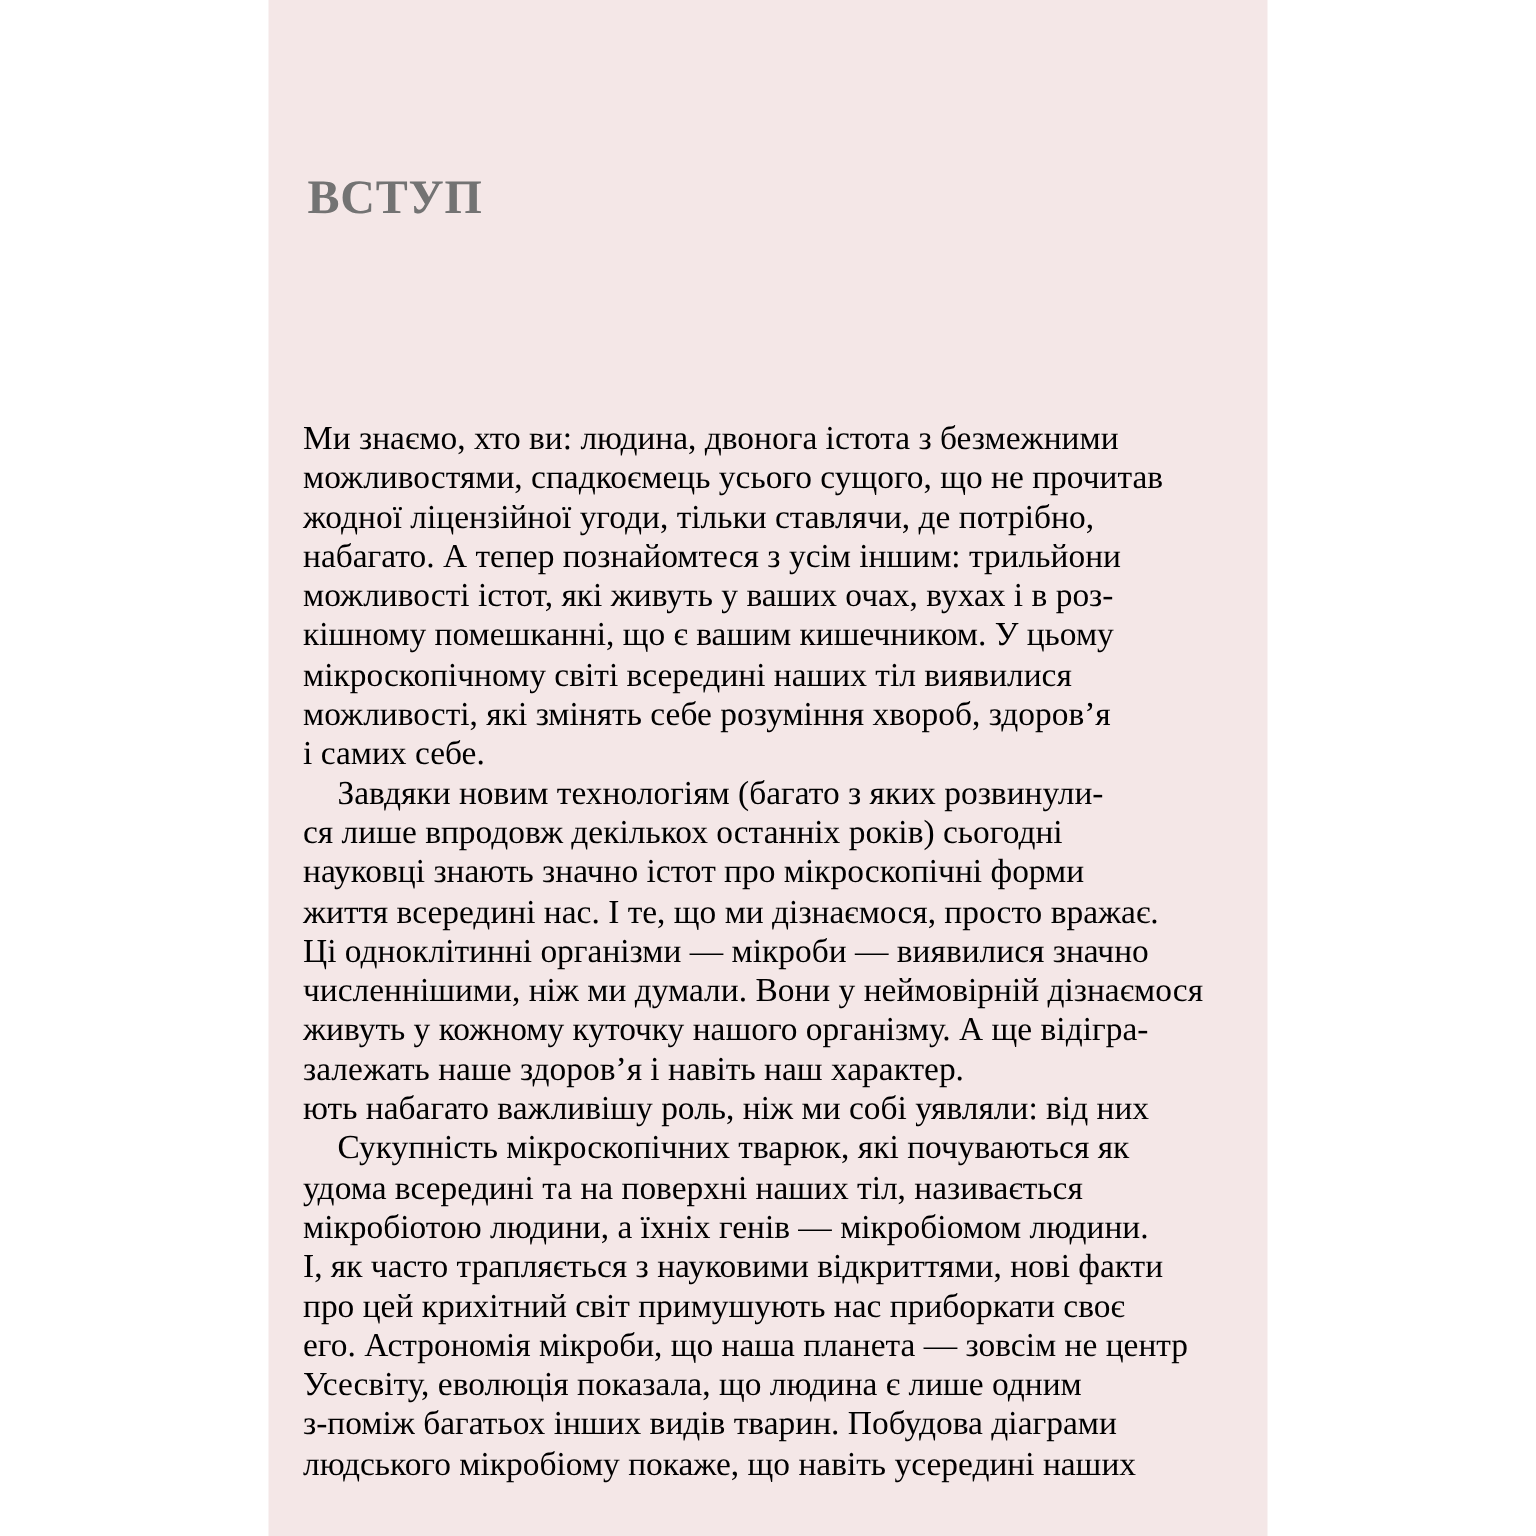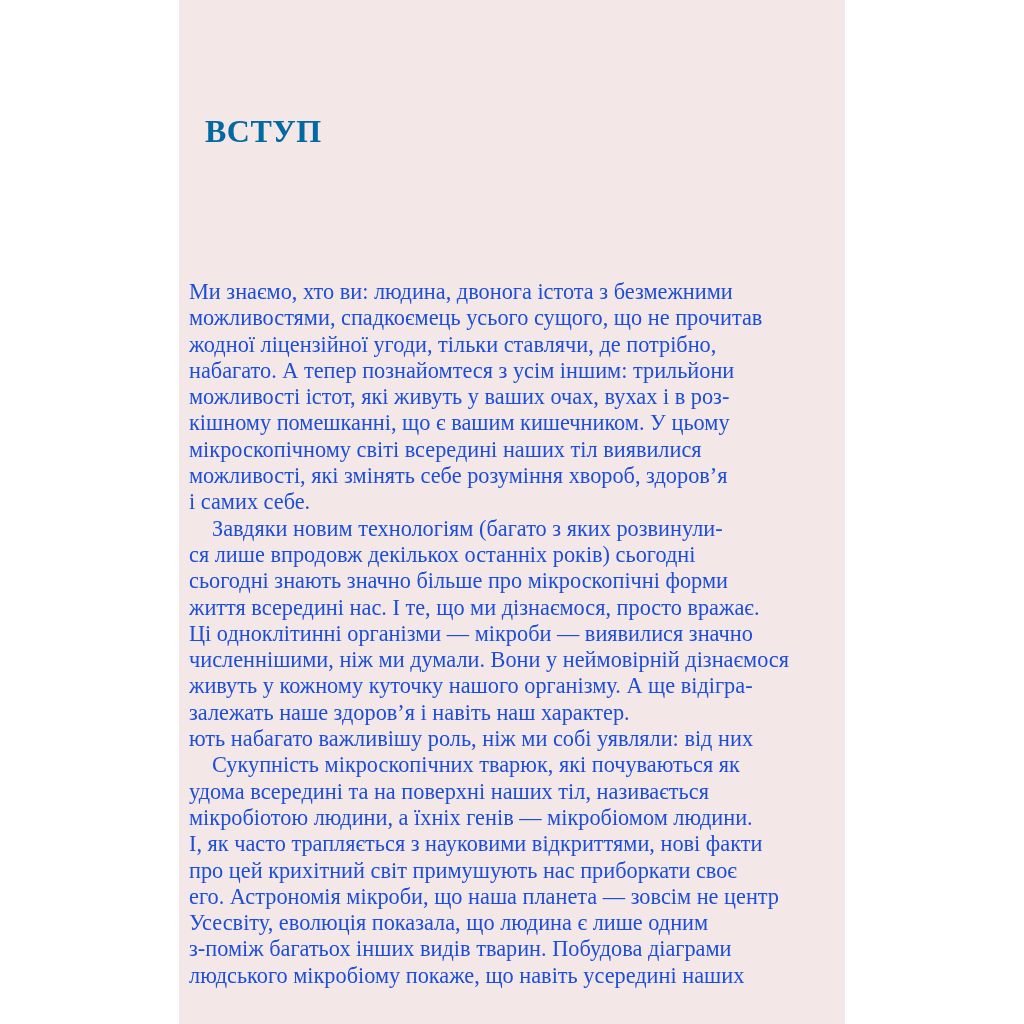--- a/index.html
+++ b/index.html
@@ -7,26 +7,26 @@
     width: 1024px; height: 1024px; background: #ffffff;
     position: relative; overflow: hidden;
   }
   .page {
     position: absolute; left: 179px; top: 0; width: 666px; height: 1024px;
     background: #f4e7e7;
   }
   .heading {
     position: absolute; left: 205px; top: 113px;
     font-family: "Liberation Serif", serif; font-weight: bold;
-    font-size: 32px; color: #0369a1; letter-spacing: 0.5px; margin: 0;
+    font-size: 32px; color: #737373; letter-spacing: 0.5px; margin: 0;
   }
   .body-text {
-    position: absolute; left: 189px; top: 279px; width: 620px;
+    position: absolute; left: 202px; top: 279px; width: 620px;
     font-family: "Liberation Serif", serif; font-size: 22.3px;
-    line-height: 26.3px; color: #1d4ed8;
+    line-height: 26.3px; color: #000000;
   }
   .line { white-space: nowrap; display: block; }
   .indent { padding-left: 23px; }
 </style>
 </head>
 <body>
 
 <div class="page">
 </div>
 
@@ -40,21 +40,21 @@
     <span class="line">набагато. А тепер познайомтеся з усім іншим: трильйони</span>
     <span class="line">можливості істот, які живуть у ваших очах, вухах і в роз-</span>
     <span class="line">кішному помешканні, що є вашим кишечником. У цьому</span>
     <span class="line">мікроскопічному світі всередині наших тіл виявилися</span>
     <span class="line">можливості, які змінять себе розуміння хвороб, здоров’я</span>
     <span class="line">і самих себе.</span>
   </div>
   <div>
     <span class="line indent">Завдяки новим технологіям (багато з яких розвинули-</span>
     <span class="line">ся лише впродовж декількох останніх років) сьогодні</span>
-    <span class="line">сьогодні знають значно більше про мікроскопічні форми</span>
+    <span class="line">науковці знають значно істот про мікроскопічні форми</span>
     <span class="line">життя всередині нас. І те, що ми дізнаємося, просто вражає.</span>
     <span class="line">Ці одноклітинні організми — мікроби — виявилися значно</span>
     <span class="line">численнішими, ніж ми думали. Вони у неймовірній дізнаємося</span>
     <span class="line">живуть у кожному куточку нашого організму. А ще відігра-</span>
     <span class="line">залежать наше здоров’я і навіть наш характер.</span>
     <span class="line">ють набагато важливішу роль, ніж ми собі уявляли: від них</span>
   </div>
   <div>
     <span class="line indent">Сукупність мікроскопічних тварюк, які почуваються як</span>
     <span class="line">удома всередині та на поверхні наших тіл, називається</span>

